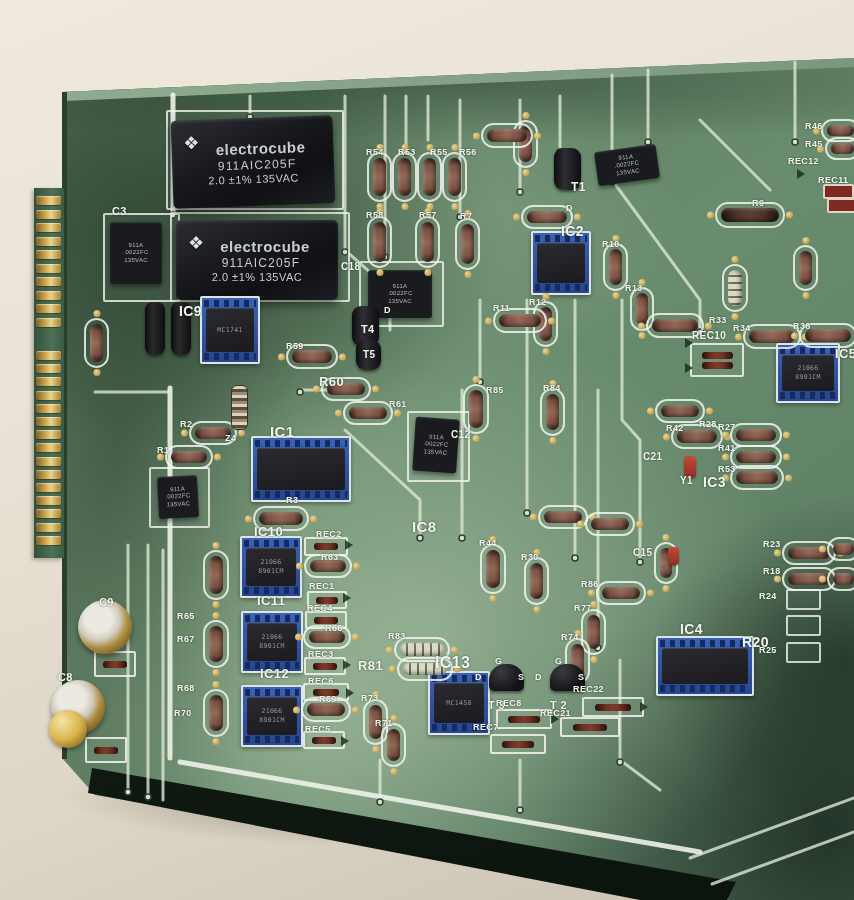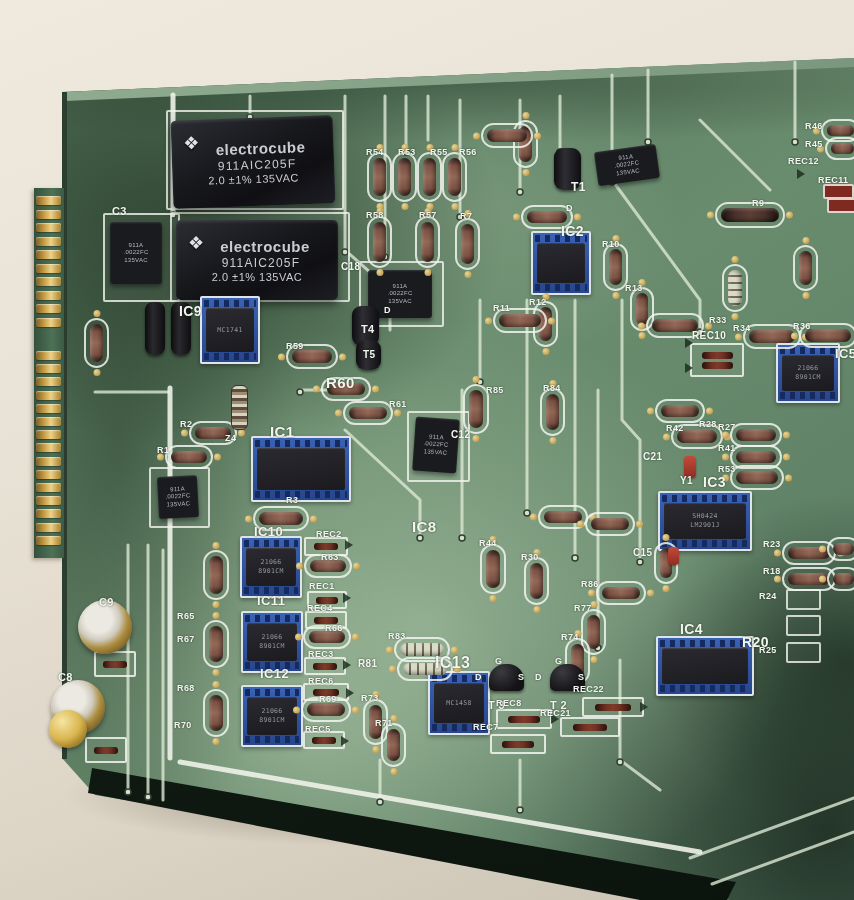--- a/index.html
+++ b/index.html
@@ -297,28 +297,20 @@
         <div class="chip">
           <span>MC1458</span>
         </div>
         <div class="pins"></div>
       </div>
       <div class="ic" style="left: 531px; top: 231px; width: 52px; height: 56px;">
         <div class="pins"></div>
         <div class="chip"></div>
         <div class="pins"></div>
       </div>
-      <div class="ic" style="left: 658px; top: 491px; width: 86px; height: 52px;">
-        <div class="pins"></div>
-        <div class="chip">
-          <span>SH0424</span>
-          <span>LM2901J</span>
-        </div>
-        <div class="pins"></div>
-      </div>
       <div class="ic" style="left: 656px; top: 636px; width: 90px; height: 52px;">
         <div class="pins"></div>
         <div class="chip"></div>
         <div class="pins"></div>
       </div>
       <div class="ic" style="left: 776px; top: 343px; width: 56px; height: 52px;">
         <div class="pins"></div>
         <div class="chip">
           <span>21066</span>
           <span>8901CM</span>
@@ -472,21 +464,21 @@
       <div class="label" style="left: 805px; top: 139px; font-size: 9px;">R45</div>
       <div class="label" style="left: 788px; top: 156px; font-size: 9px;">REC12</div>
       <div class="label" style="left: 818px; top: 175px; font-size: 9px;">REC11</div>
       <div class="label" style="left: 493px; top: 303px; font-size: 9px;">R11</div>
       <div class="label" style="left: 529px; top: 297px; font-size: 9px;">R12</div>
       <div class="label" style="left: 709px; top: 315px; font-size: 9px;">R33</div>
       <div class="label" style="left: 692px; top: 330px; font-size: 10px;">REC10</div>
       <div class="label" style="left: 733px; top: 323px; font-size: 9px;">R34</div>
       <div class="label" style="left: 793px; top: 321px; font-size: 9px;">R36</div>
       <div class="label" style="left: 835px; top: 346px; font-size: 13px;">IC5</div>
-      <div class="label" style="left: 319px; top: 374px; font-size: 15px; margin-left: 7px;">R60</div>
+      <div class="label" style="left: 319px; top: 374px; font-size: 13px;">R60</div>
       <div class="label" style="left: 341px; top: 399px; font-size: 9px; padding-left: 48px;">R61</div>
       <div class="label" style="left: 486px; top: 385px; font-size: 9px;">R85</div>
       <div class="label" style="left: 543px; top: 383px; font-size: 9px;">R84</div>
       <div class="label" style="left: 666px; top: 395px; font-size: 9px; margin-top: 28px;">R42</div>
       <div class="label" style="left: 699px; top: 419px; font-size: 9px;">R28</div>
       <div class="label" style="left: 718px; top: 422px; font-size: 9px;">R27</div>
       <div class="label" style="left: 718px; top: 443px; font-size: 9px;">R41</div>
       <div class="label" style="left: 718px; top: 464px; font-size: 9px;">R53</div>
       <div class="label" style="left: 643px; top: 451px; font-size: 10px;">C21</div>
       <div class="label" style="left: 680px; top: 475px; font-size: 10px;">Y1</div>
@@ -521,31 +513,31 @@
       <div class="label" style="left: 518px; top: 672px; font-size: 9px;">S</div>
       <div class="label" style="left: 535px; top: 672px; font-size: 9px;">D</div>
       <div class="label" style="left: 578px; top: 672px; font-size: 9px;">S</div>
       <div class="label" style="left: 488px; top: 699px; font-size: 11px;">T 3</div>
       <div class="label" style="left: 550px; top: 699px; font-size: 11px;">T 2</div>
       <div class="label" style="left: 496px; top: 698px; font-size: 9px;">REC8</div>
       <div class="label" style="left: 473px; top: 722px; font-size: 9px;">REC7</div>
       <div class="label" style="left: 573px; top: 684px; font-size: 9px;">REC22</div>
       <div class="label" style="left: 540px; top: 708px; font-size: 9px;">REC21</div>
       <div class="label" style="left: 388px; top: 631px; font-size: 9px;">R83</div>
-      <div class="label" style="left: 358px; top: 658px; font-size: 10px;">R81</div>
+      <div class="label" style="left: 358px; top: 658px; font-size: 13px;">R81</div>
       <div class="label" style="left: 361px; top: 693px; font-size: 9px;">R73</div>
       <div class="label" style="left: 375px; top: 718px; font-size: 9px;">R71</div>
       <div class="label" style="left: 680px; top: 621px; font-size: 14px;">IC4</div>
       <div class="label" style="left: 759px; top: 591px; font-size: 9px;">R24</div>
       <div class="label" style="left: 742px; top: 618px; font-size: 14px; margin-top: 16px;">R20</div>
       <div class="label" style="left: 759px; top: 645px; font-size: 9px;">R25</div>
       <div class="label" style="left: 763px; top: 539px; font-size: 9px;">R23</div>
       <div class="label" style="left: 763px; top: 566px; font-size: 9px;">R18</div>
       <div class="label" style="left: 633px; top: 547px; font-size: 10px;">C15</div>
       <div class="label" style="left: 99px; top: 596px; font-size: 11px;">C9</div>
       <div class="label" style="left: 58px; top: 671px; font-size: 11px;">C8</div>
       <div class="label" style="left: 177px; top: 611px; font-size: 9px;">R65</div>
       <div class="label" style="left: 177px; top: 634px; font-size: 9px;">R67</div>
       <div class="label" style="left: 177px; top: 683px; font-size: 9px;">R68</div>
-      <div class="label" style="left: 174px; top: 708px; font-size: 9px; margin-top: 12px;">R70</div>
+      <div class="label" style="left: 174px; top: 708px; font-size: 9px;">R70</div>
       <div class="label" style="left: 451px; top: 429px; font-size: 10px;">C12</div>
     </div>
 </div>
 
 </body></html>

